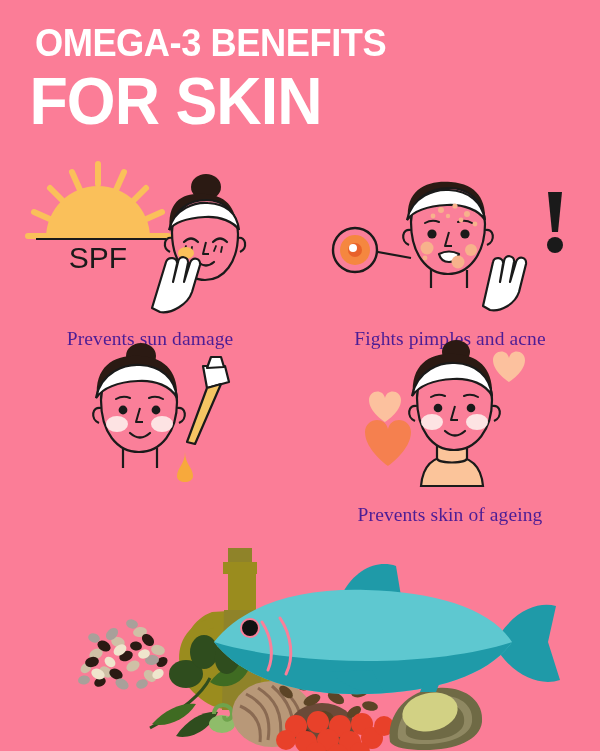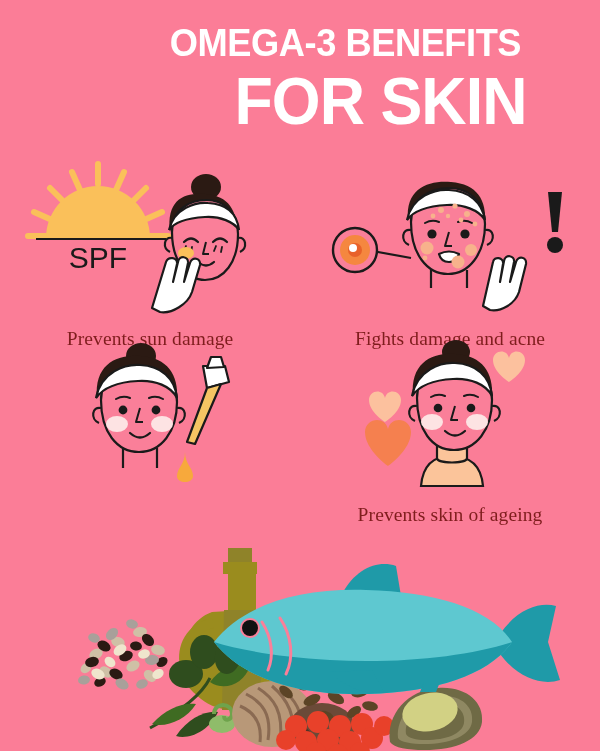--- a/index.html
+++ b/index.html
@@ -10,21 +10,21 @@
     font-family:"Liberation Sans", sans-serif;
     background:#fb7d97;
   }
   #infographic {
     position:absolute; inset:0; width:600px; height:751px;
     background:#fb7d97;
   }
 
   
   .title-block {
-    position:absolute; left:0; top:22px; width:540px; text-align:right;
+    position:absolute; left:16px; top:22px; width:540px; text-align:left;
     user-select:none;
   }
   .title-line1 {
     display:block;
     font-family:"Liberation Sans", sans-serif;
     font-weight:bold;
     font-size:39px;
     line-height:42px;
     letter-spacing:-0.5px;
     color:#ffffff;
@@ -47,21 +47,21 @@
   .cell { position:absolute; width:300px; height:200px;padding-left:32px; }
   .cell.c0 { left:0;   top:0; }
   .cell.c1 { left:300px; top:0; }
   .cell.c2 { left:0;   top:180px; }
   .cell.c3 { left:300px; top:180px; }
   .art { position:absolute; left:0; top:0; width:300px; height:160px; }
   .art svg { display:block; margin:0 auto; }
   .caption {
     position:absolute; left:0; bottom:8px; width:300px; text-align:center;
     font-family:"Liberation Serif", serif;
-    font-size:19.5px; color:#7f1d1d; letter-spacing:0.1px;
+    font-size:19.5px; color:#4c1d95; letter-spacing:0.1px;
     white-space:nowrap;
   }
   .cell.c2 .caption, .cell.c3 .caption { bottom:12px; }
 
   
   .foods { position:absolute; left:0; bottom:0; width:600px; height:205px; }
   .foods svg { display:block; }
 </style>
 </head>
 <body>
@@ -176,21 +176,21 @@
             <circle cx="110" cy="100" r="2.4"></circle>
           </g>
 
           <path d="M168 148 L178 104 C179 98 189 99 188 106 L185 124 L189 103 C190 96 200 97 199 104
                    L195 124 L201 104 C203 97 212 99 211 106 L204 134 C200 146 186 154 175 152 Z" fill="#ffffff" stroke="#1a1a1a" stroke-width="2.2" stroke-linejoin="round"></path>
 
           <path d="M233 34 L247 34 L243 74 L237 74 Z" fill="#1a1a1a"></path>
           <circle cx="240" cy="87" r="8" fill="#1a1a1a"></circle>
         </svg>
       </div>
-      <div class="caption">Fights damage and acne</div>
+      <div class="caption">Fights pimples and acne</div>
     </div>
 
     <div class="cell c2">
       <div class="art">
         <svg width="250" height="150" viewBox="0 0 250 150">
 
           <ellipse cx="116" cy="18" rx="15" ry="13" fill="#2b1a13"></ellipse>
 
           <path d="M72 60 C69 26 92 16 116 18 C142 20 154 36 152 62 C146 40 130 32 112 34 C90 36 78 44 72 60 Z" fill="#2b1a13"></path>
 

